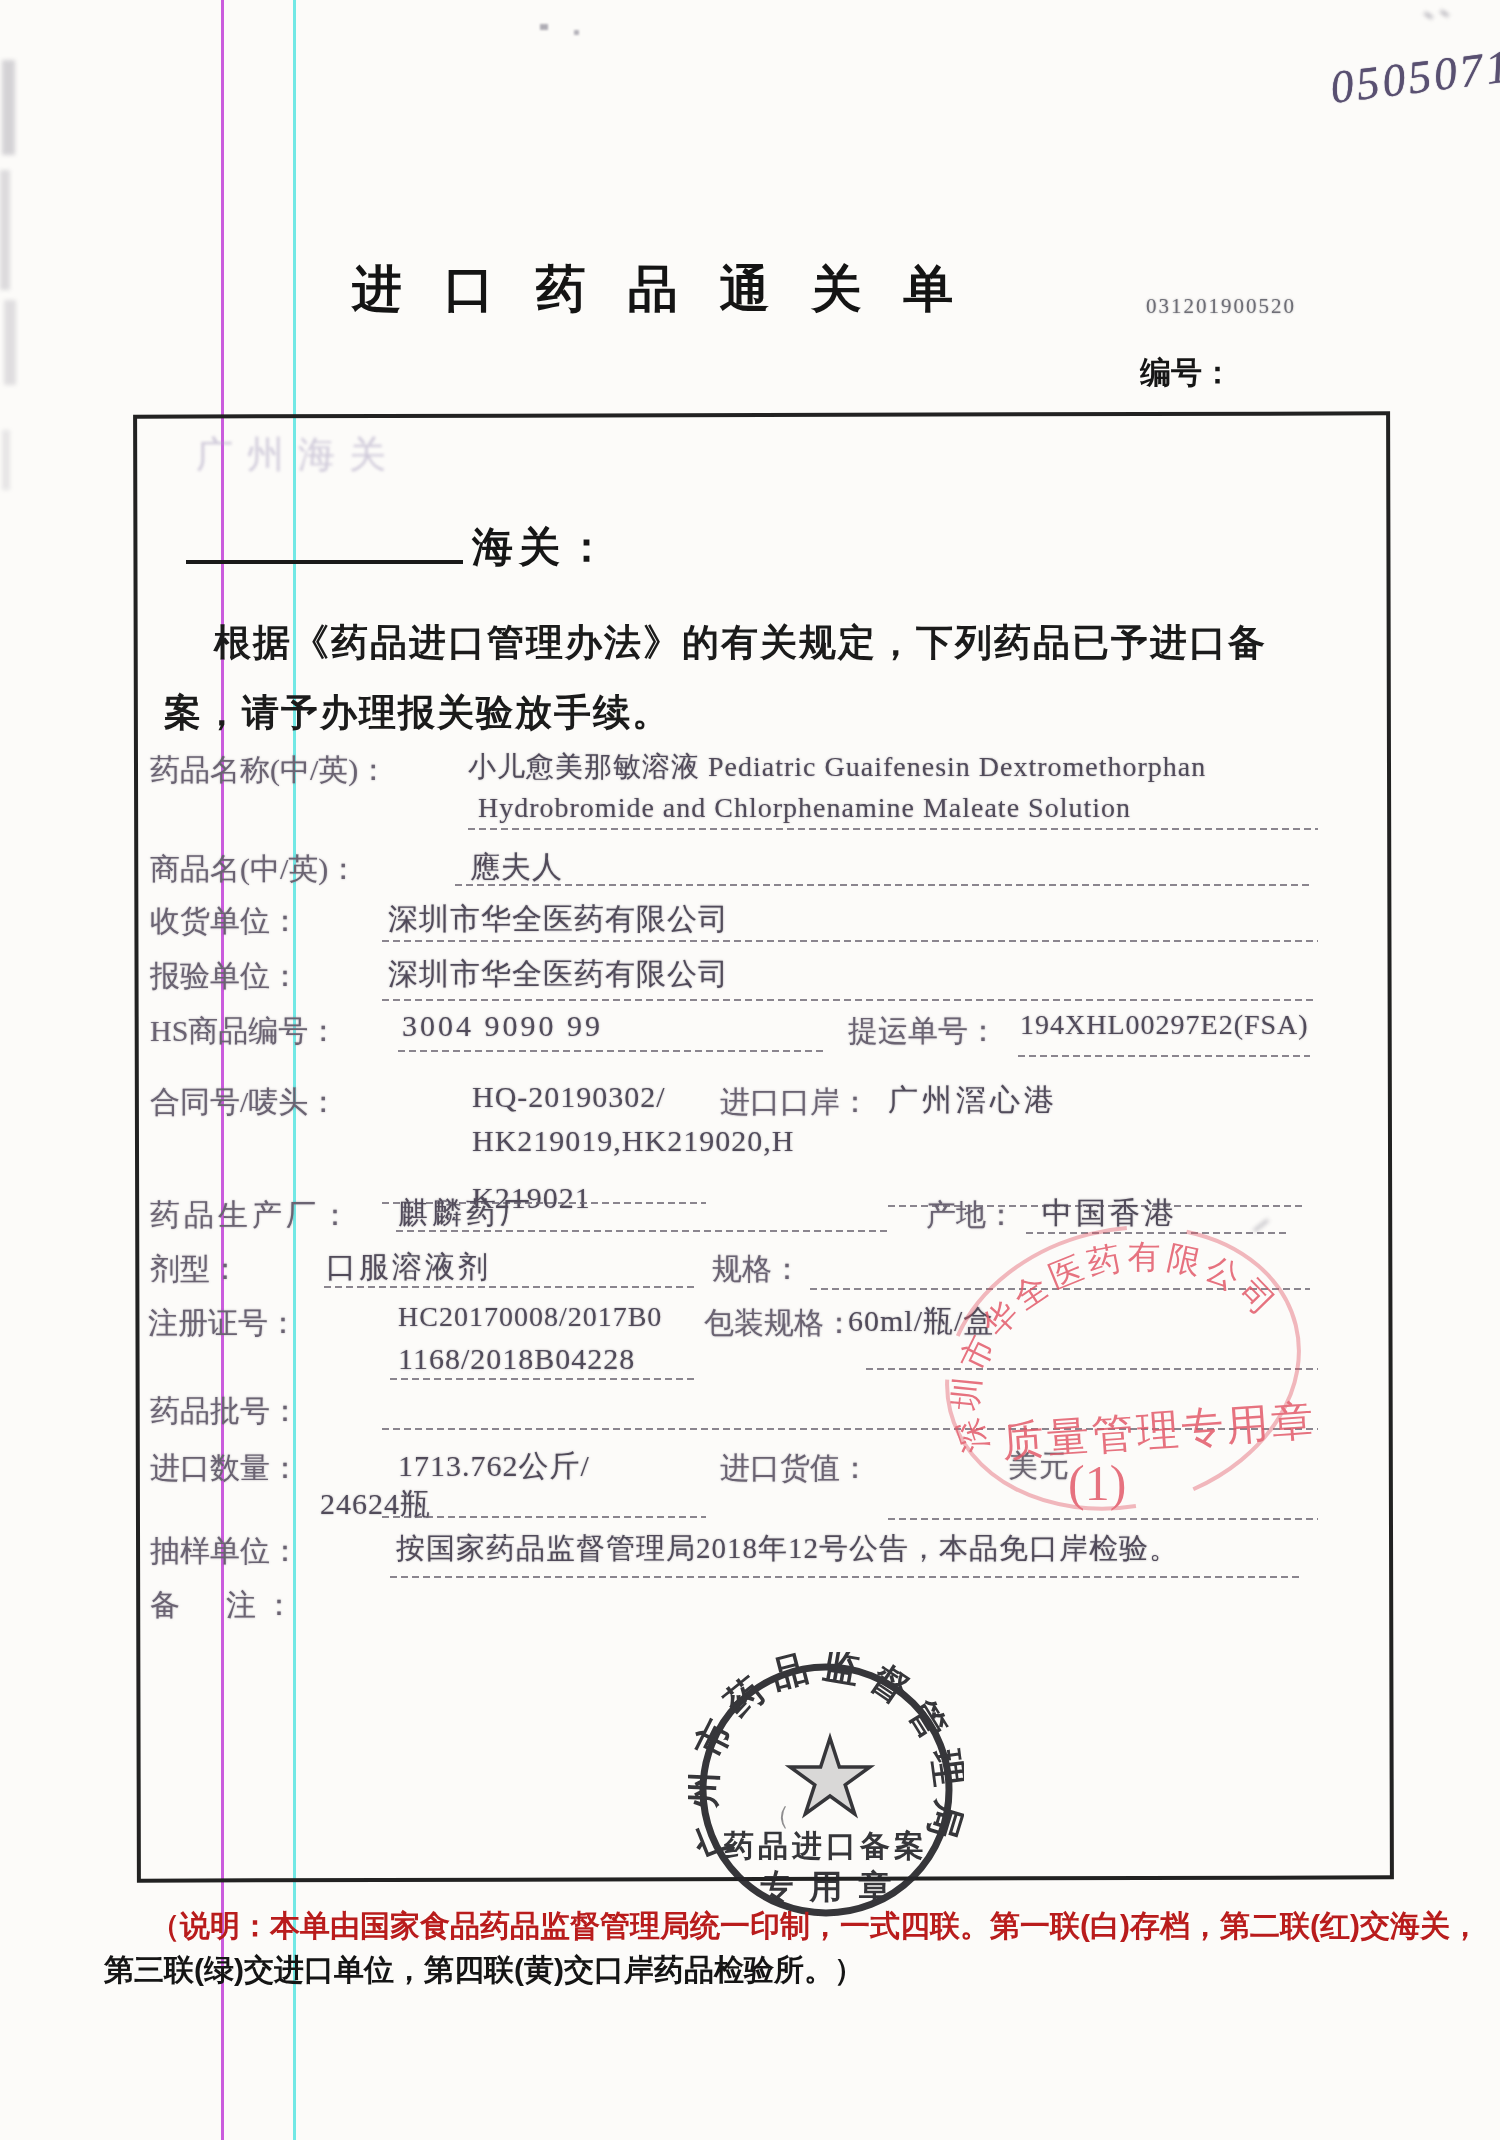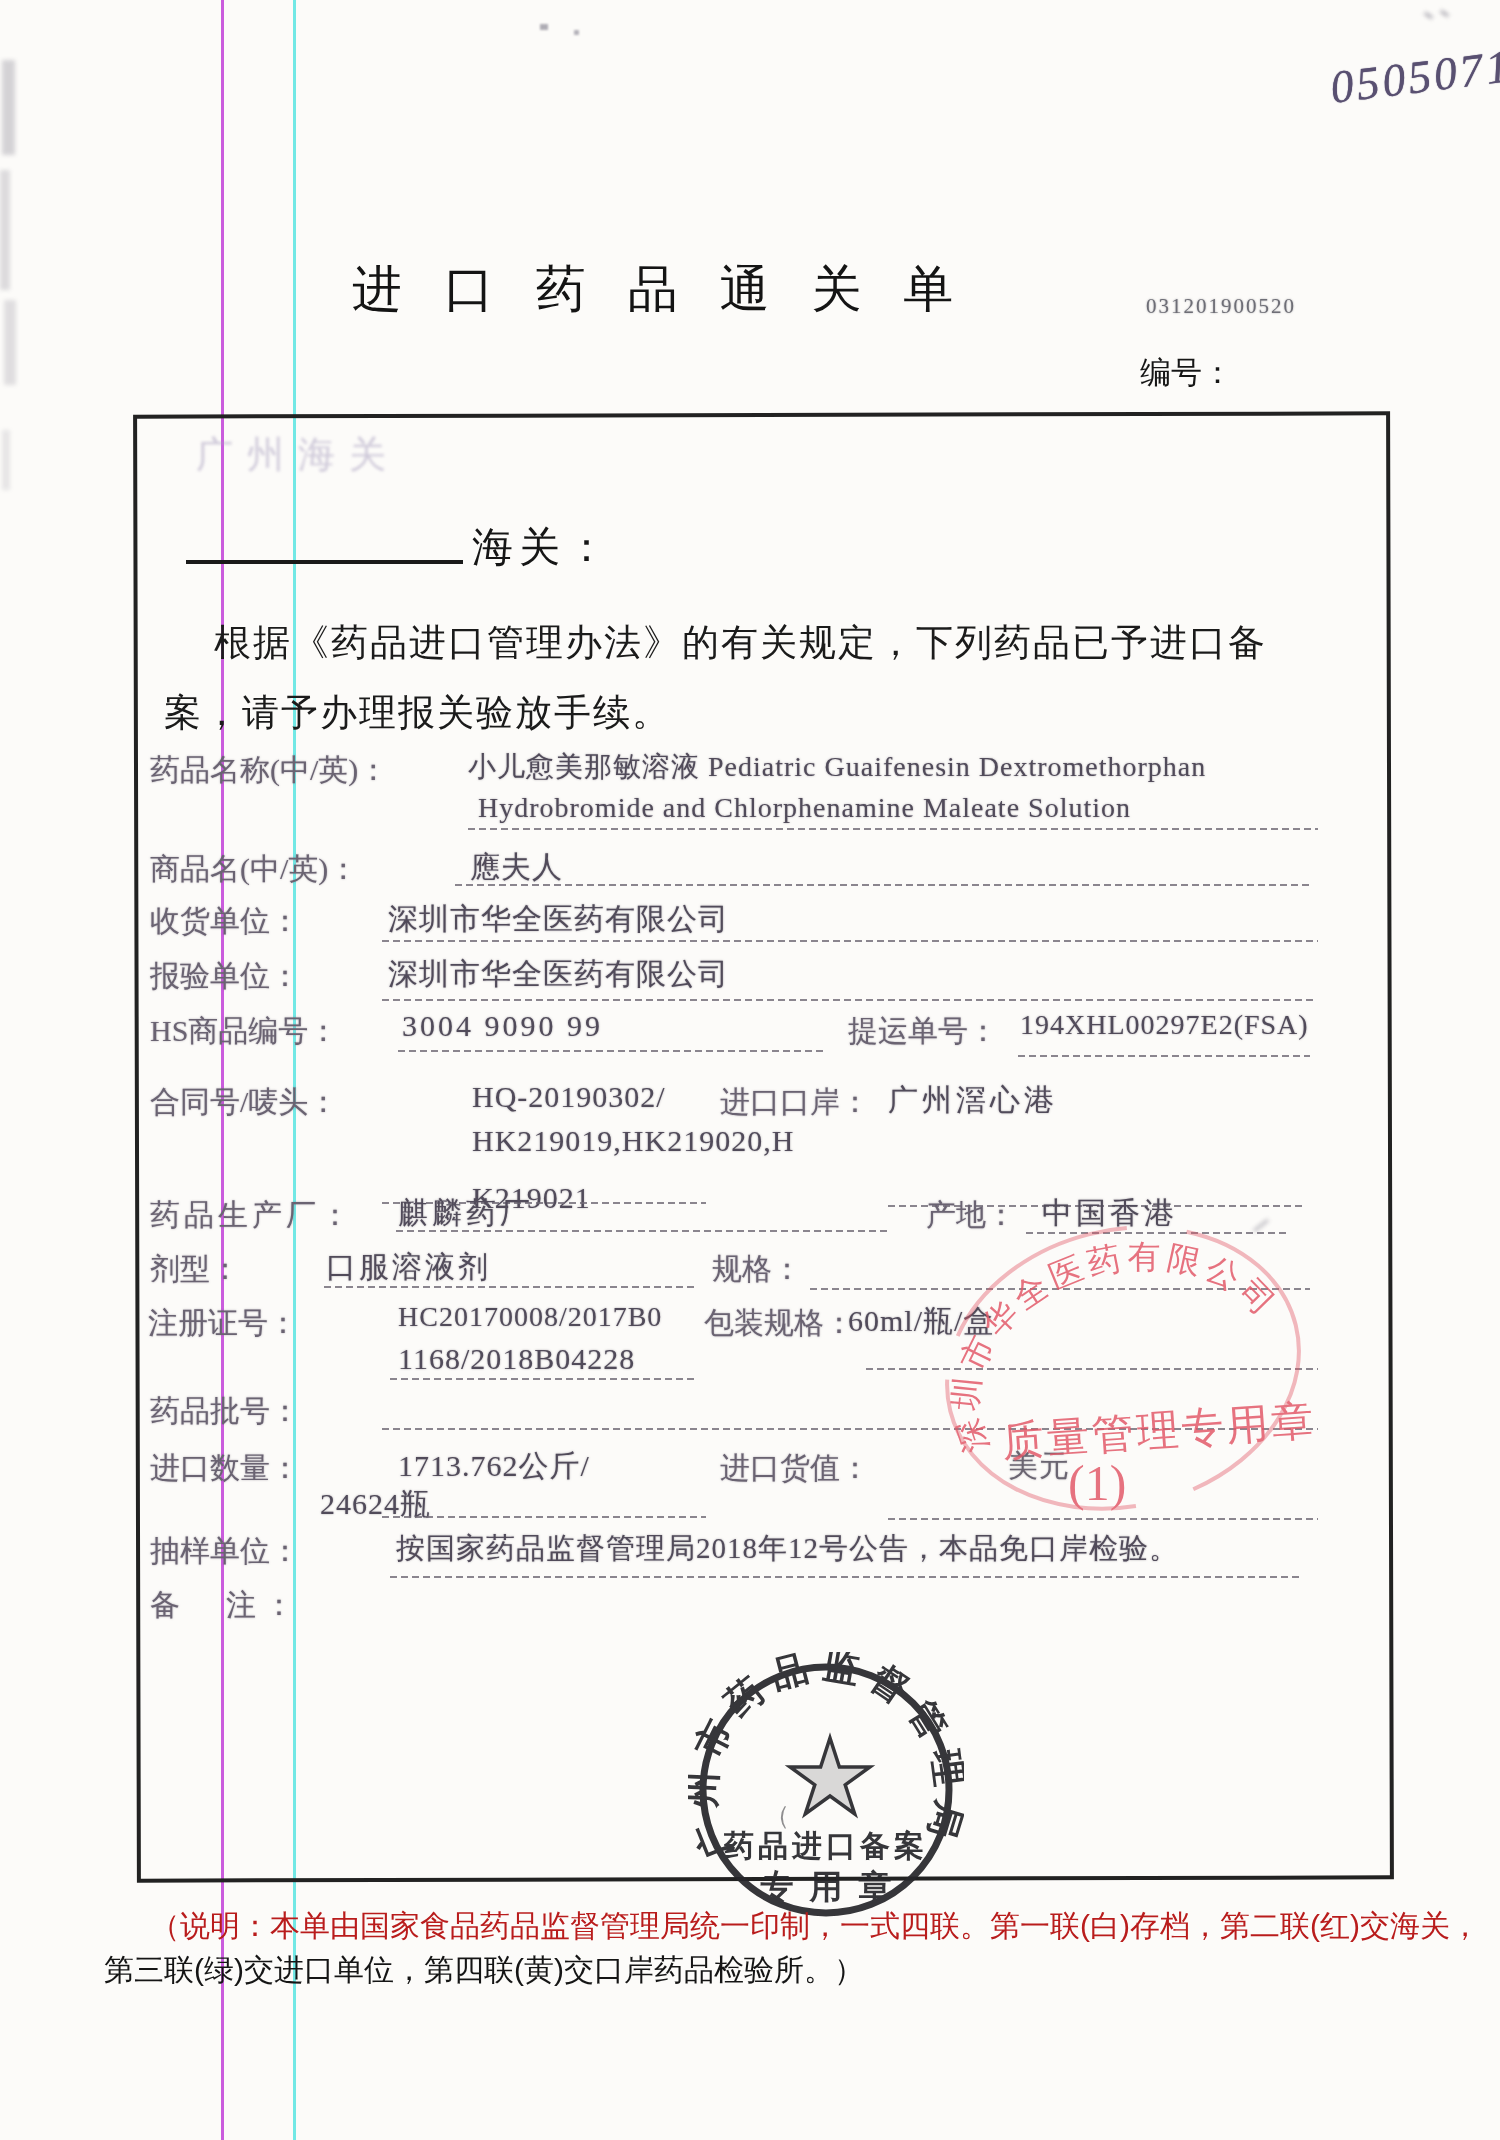--- a/index.html
+++ b/index.html
@@ -2,21 +2,21 @@
 <html><head>
 <meta charset="utf-8">
 <style>
   html,body{margin:0;padding:0;background:#e8e8e8;}
   .page{position:relative;width:1500px;height:2140px;background:#fcfbf9;overflow:hidden;
         font-family:"Liberation Serif",serif;}
   .abs{position:absolute;white-space:nowrap;}
   
   .lbl{color:#6a6372;font-size:30px;text-shadow:0 0 2px rgba(106,99,114,.55);}
   .val{color:#514b5a;font-size:30px;letter-spacing:1px;text-shadow:0 0 2px rgba(81,75,90,.5);}
-  .crisp{color:#161616;font-weight:normal;}
+  .crisp{color:#161616;font-weight:bold;}
   .sans{font-family:"Liberation Sans",sans-serif;}
   .dash{height:2px;background:repeating-linear-gradient(90deg,rgba(110,104,116,.8) 0 7px,transparent 7px 11px);}
   .solidline{border-bottom:4px solid #1a1a1a;height:0;}
   .formbox{position:absolute;left:135px;top:413px;width:1249px;height:1460px;
            border:4px solid #222;transform:rotate(-0.15deg);background:transparent;}
   .scanline{position:absolute;top:0;height:2140px;width:3px;}
   .artifact{position:absolute;background:#6f6c7c;filter:blur(2px);}
   .stamp-wrap{position:absolute;}
   svg text{font-family:"Liberation Serif",serif;}
 </style>

